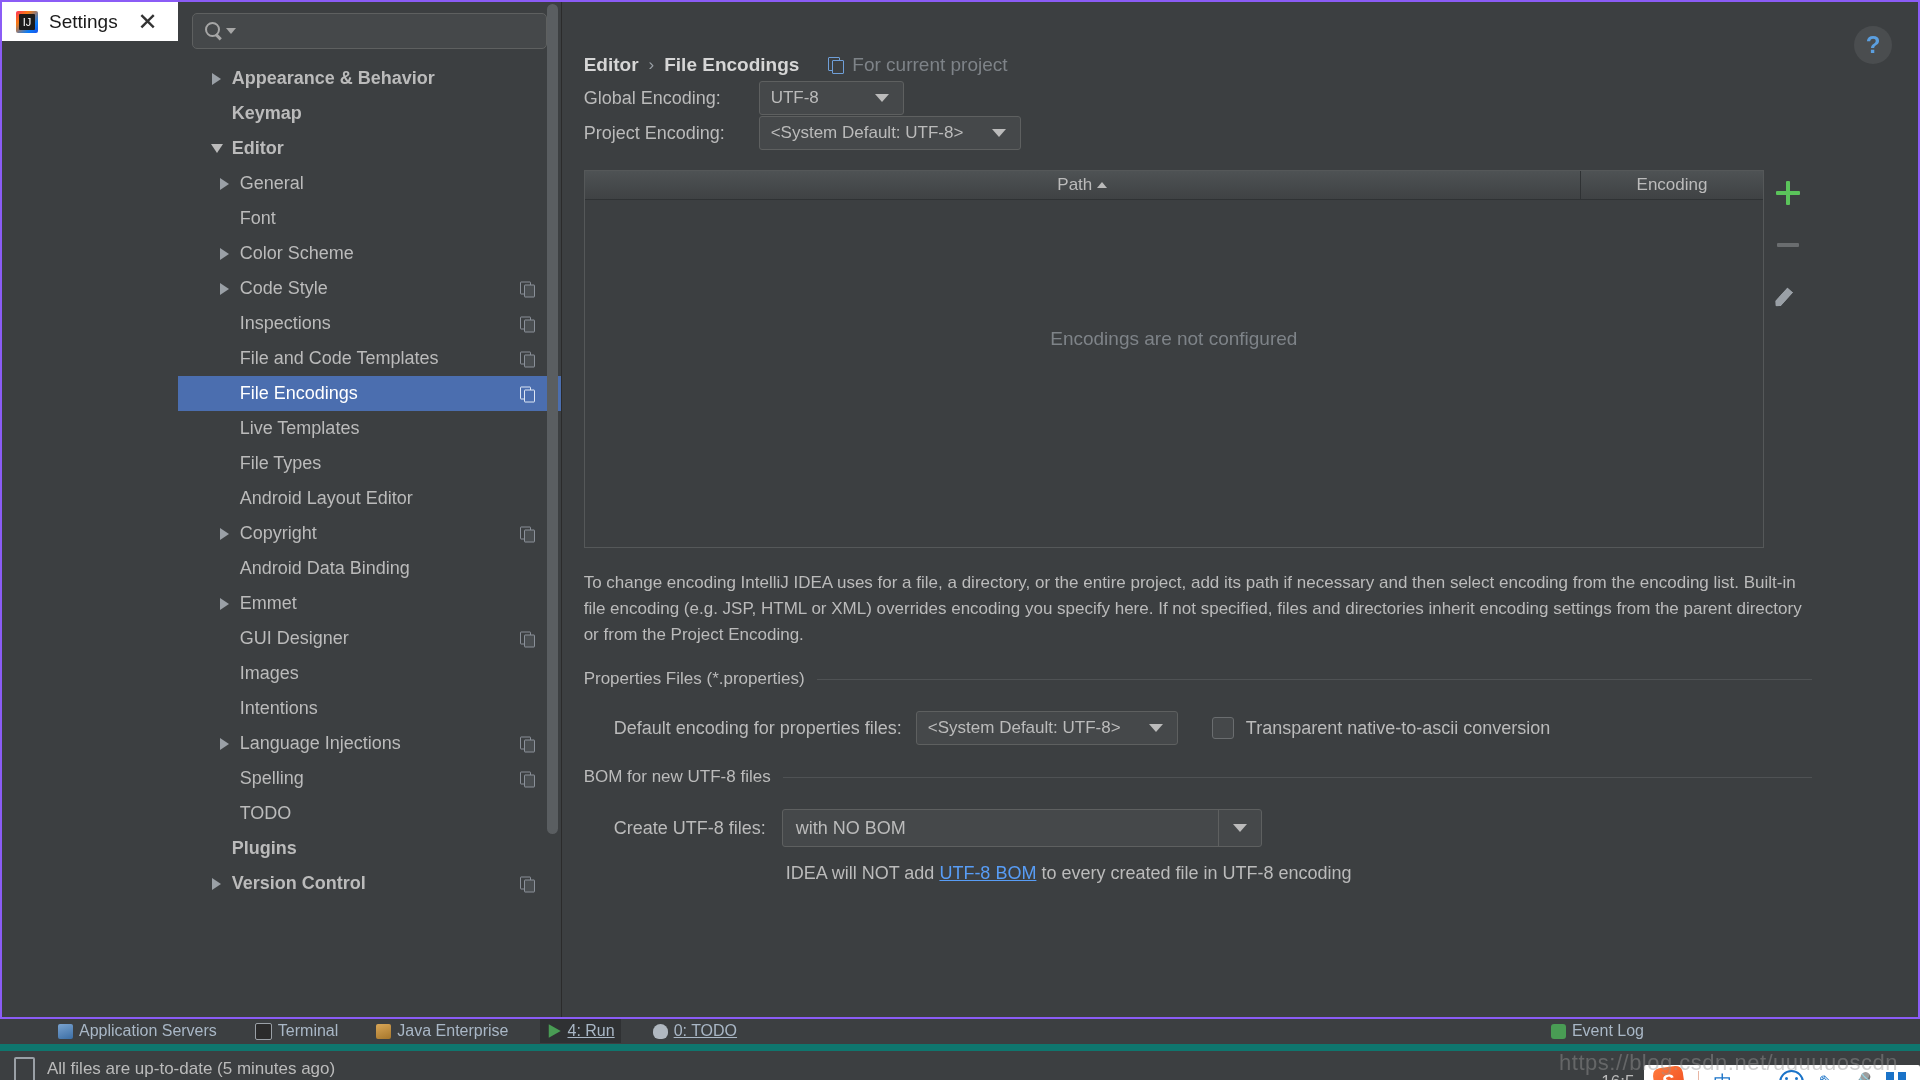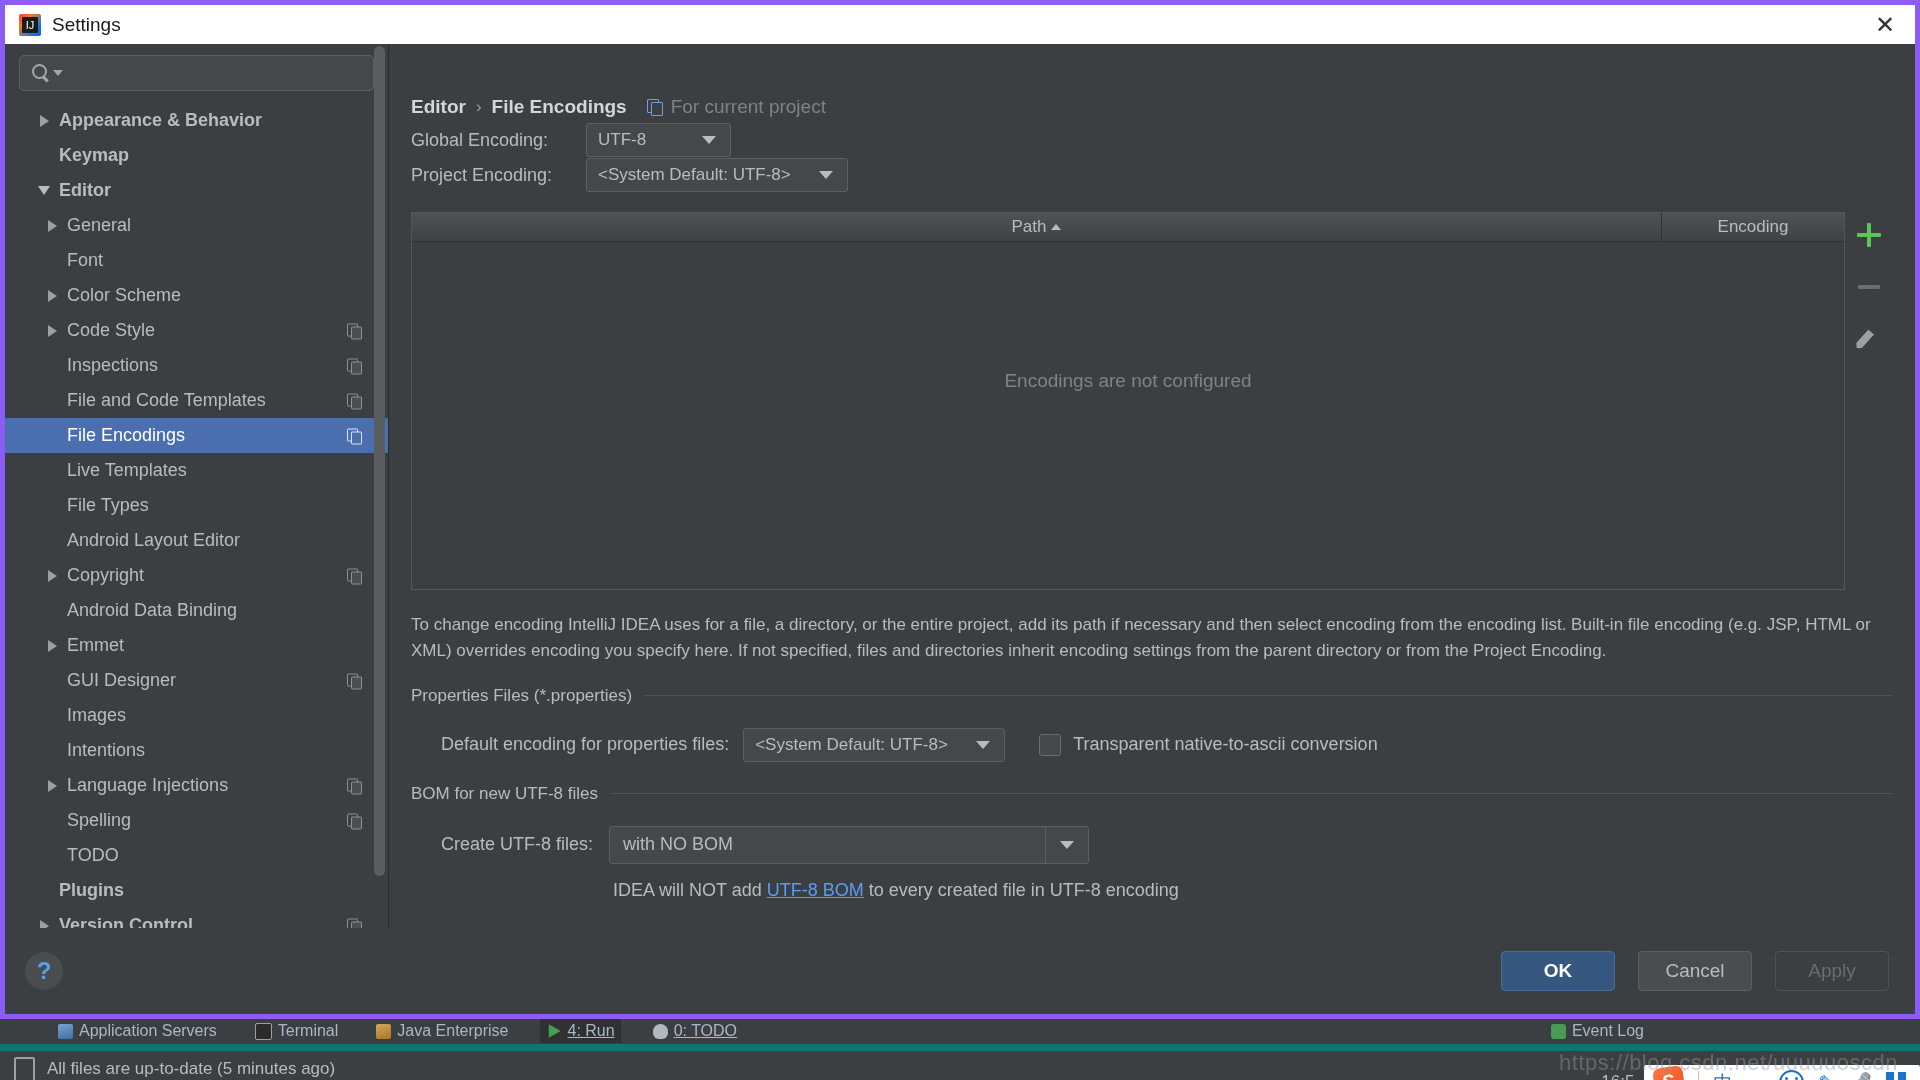--- a/index.html
+++ b/index.html
@@ -92,23 +92,23 @@
     position: absolute; right: 22px; top: 1050px;
     font-size: 22px; color: rgba(150,150,150,0.45);
     letter-spacing: 0.5px; pointer-events: none; white-space: nowrap;
   }
 
   
   #settings-dialog {
     position: absolute; left: 0; top: 0;
     width: 1920px; height: 1019px;
     background: #3c3f41;
-    border: 5px solid #8b5cf6;
+    border: 2px solid #8b5cf6;
     box-sizing: border-box;
-    display: flex; flex-direction: column;
+    display: flex; flex-direction: row;
   }
   #titlebar {
     height: 39px; background: #ffffff;
     display: flex; align-items: center;
     flex: none;
     padding-left: 14px;
   }
   #ij-logo {
     width: 22px; height: 22px; flex: none; margin-right: 11px;
     position: relative; border-radius: 2px; overflow: hidden;
@@ -227,21 +227,21 @@
   #breadcrumb {
     display: flex; align-items: center; gap: 10px;
     font-size: 19px; color: #bbbbbb;
     padding: 50px 0 0 0; height: 30px; box-sizing: content-box;
   }
   #breadcrumb { padding-top: 0; margin-top: 48px; }
   .bc-bold { font-weight: bold; color: #d6d6d6; }
   .bc-sep { color: #9aa0a6; font-size: 17px; }
   #bc-project-note {
     display: flex; align-items: center; gap: 8px;
-    margin-left: 10px; color: #7e8388; font-size: 19px;
+    margin-left: 19px; color: #7e8388; font-size: 19px;
   }
   .note-copy-icon { width: 16px; height: 16px; position: relative; flex: none; }
   .note-copy-icon::before {
     content: ""; position: absolute; left: 0; top: 0;
     width: 10px; height: 12px; border: 1.5px solid #6f9fd8; border-radius: 1px;
   }
   .note-copy-icon::after {
     content: ""; position: absolute; left: 4px; top: 3px;
     width: 10px; height: 12px; border: 1.5px solid #6f9fd8;
     background: #3c3f41; border-radius: 1px;
@@ -690,20 +690,15 @@
         </div>
       </div>
 
     </div>
   </div>
 
   <div id="dialog-bottom">
     <div id="help-button">
       <span>?</span>
     </div>
-    <div id="action-buttons">
-      <div class="btn primary">OK</div>
-      <div class="btn normal">Cancel</div>
-      <div class="btn disabled">Apply</div>
-    </div>
   </div>
 
 </div>
 
 </body></html>

